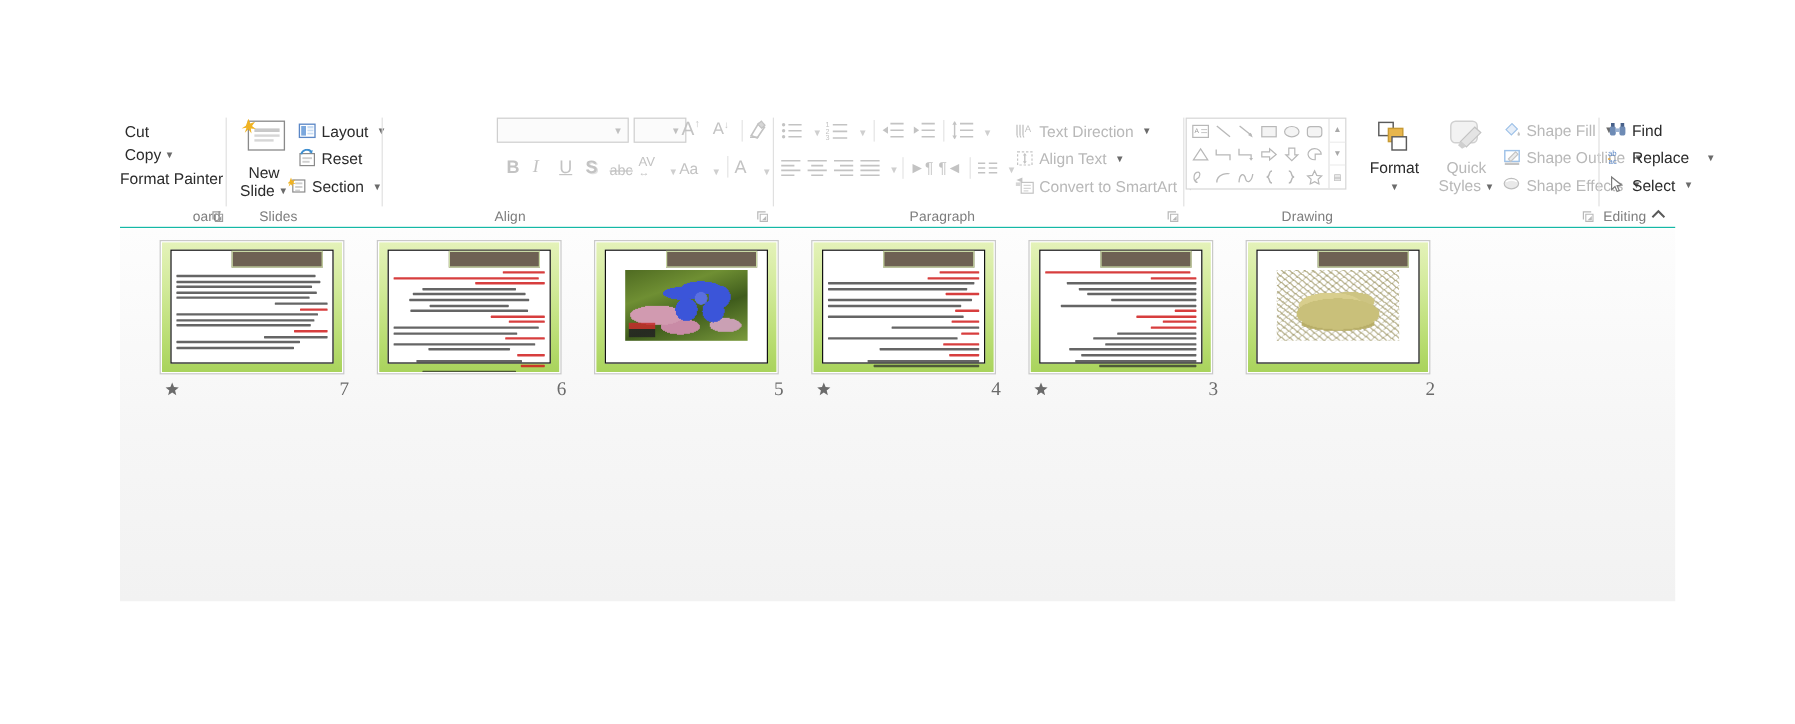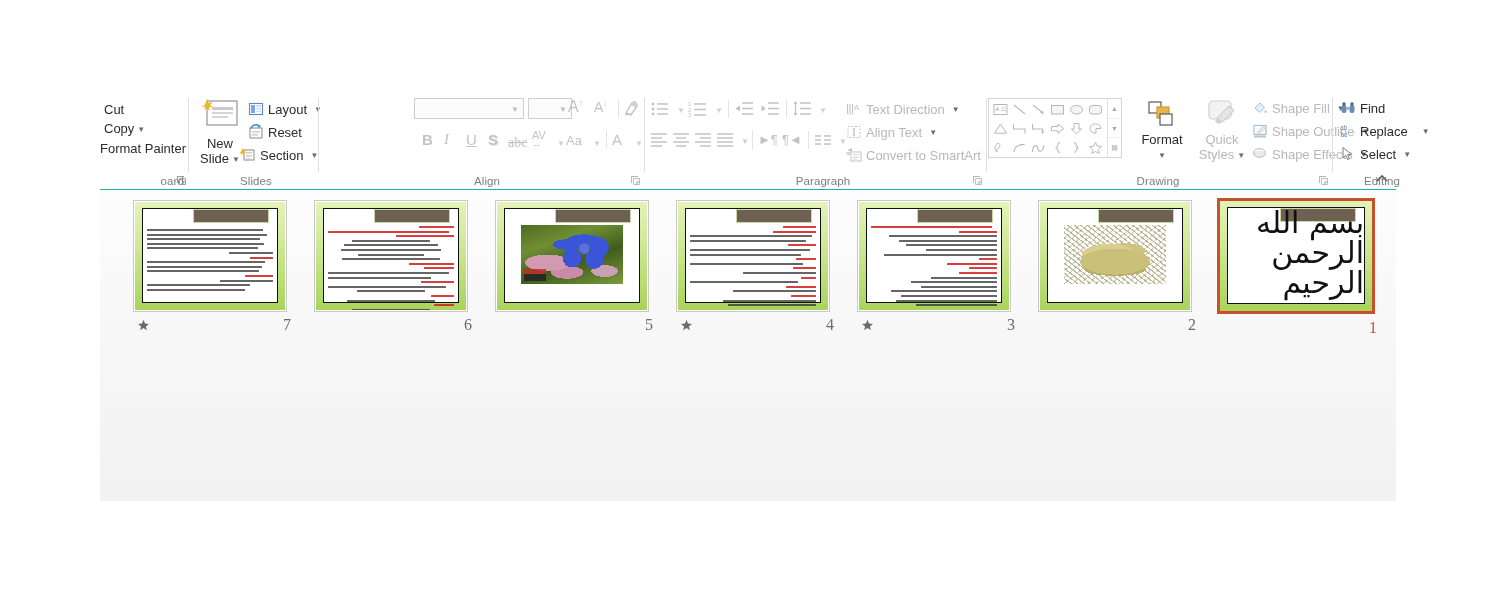--- a/index.html
+++ b/index.html
@@ -27,21 +27,20 @@
   }
   .rgroup {
     position: absolute;
     top: 0;
     height: 95px;
   }
   .rgroup .glabel {
     position: absolute;
     bottom: 2px;
     left: 0; right: 0;
-    text-align: center;
     font-size: 11.5px;
     color: #7d7d7d;
     letter-spacing: .1px;
   }
   .gsep {
     position: absolute;
     top: 4px;
     width: 1px; height: 74px;
     background: #e0e0e0;
   }
@@ -378,21 +377,21 @@
             <path d="M4 15 L10 5 l5 3 -6 9z" fill="none" stroke="#c3c3c3" stroke-width="1.4"></path>
             <path d="M9.5 5.5 l3 -2.5 3 3.4 -2.8 2.4z" fill="#d6d6d6" stroke="#c3c3c3" stroke-width="1"></path>
             <path d="M3 16.4h7" stroke="#c3c3c3" stroke-width="1.4"></path>
           </svg>
       </div>
 
       <div class="fglyph sans" style="left:100px; top:37px; font-weight:bold; font-size:15px;">B</div>
       <div class="fglyph" style="left:122px; top:37px; font-style:italic; font-size:15px;">I</div>
       <div class="fglyph sans" style="left:144px; top:37px; text-decoration:underline; font-size:15px;">U</div>
       <div class="fglyph sans" style="left:166px; top:37px; font-weight:bold; font-size:15px; text-shadow:1px 1px 0 #e2e2e2;">S</div>
-      <div class="fglyph sans" style="left:186px; top:41px; font-size:14px; text-decoration:line-through;font-family:Liberation Serif, serif;">abc</div>
+      <div class="fglyph sans" style="left:186px; top:41px; font-size:12px; text-decoration:line-through;">abc</div>
       <div class="fglyph sans" style="left:210px; top:36px; font-size:11px; line-height:11px;">
         <span>AV</span>
         <div style="font-size:9px;margin-top:-2px;">↔</div>
       </div>
       <span class="caret" style="position:absolute;left:232px;top:45px;color:#cfcfcf;">▼</span>
       <div class="fglyph sans" style="left:244px; top:39px; font-size:13px;">Aa</div>
       <span class="caret" style="position:absolute;left:268px;top:45px;color:#cfcfcf;">▼</span>
       <div style="position:absolute;left:284px;top:36px;width:1px;height:18px;background:#e4e4e4;"></div>
       <div class="fglyph sans" style="left:290px; top:37px; font-size:15px;">A</div>
       <span class="caret" style="position:absolute;left:310px;top:45px;color:#cfcfcf;">▼</span>
@@ -908,26 +907,15 @@
         <div class="slide">
           <div class="slide-inner">
             <div class="title-bar"></div>
             <div class="photo seeds"></div>
           </div>
         </div>
       </div>
       <span class="slide-num">2</span>
     </div>
 
-    <div class="thumb-wrap selected" style="left:1119px;">
-      <div class="thumb-frame">
-        <div class="slide">
-          <div class="slide-inner">
-            <div class="title-bar"></div>
-            <div class="bismillah">بسم الله الرحمن الرحيم</div>
-          </div>
-        </div>
-      </div>
-      <span class="slide-num">1</span>
-    </div>
 
   </div>
 </div>
 
 </body></html>

